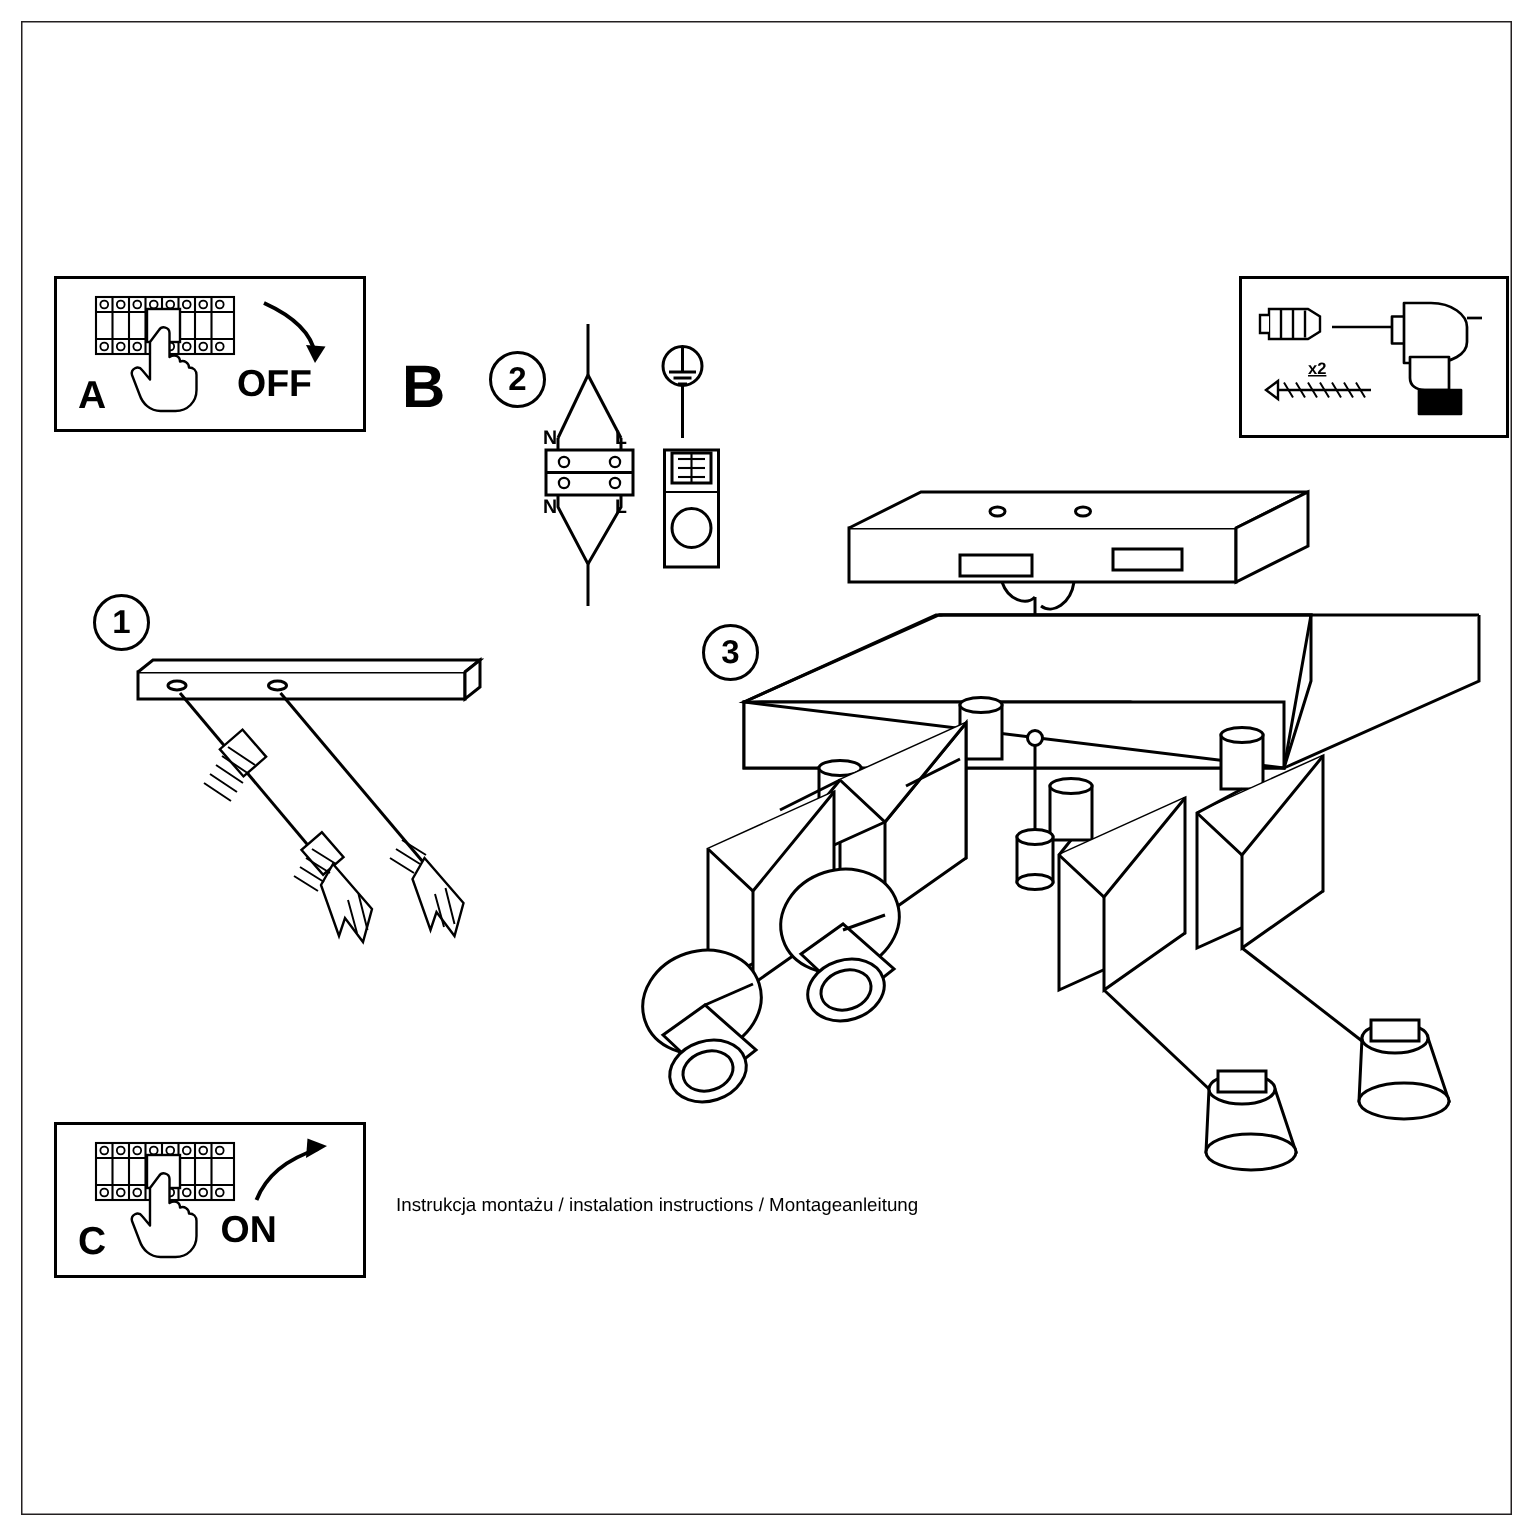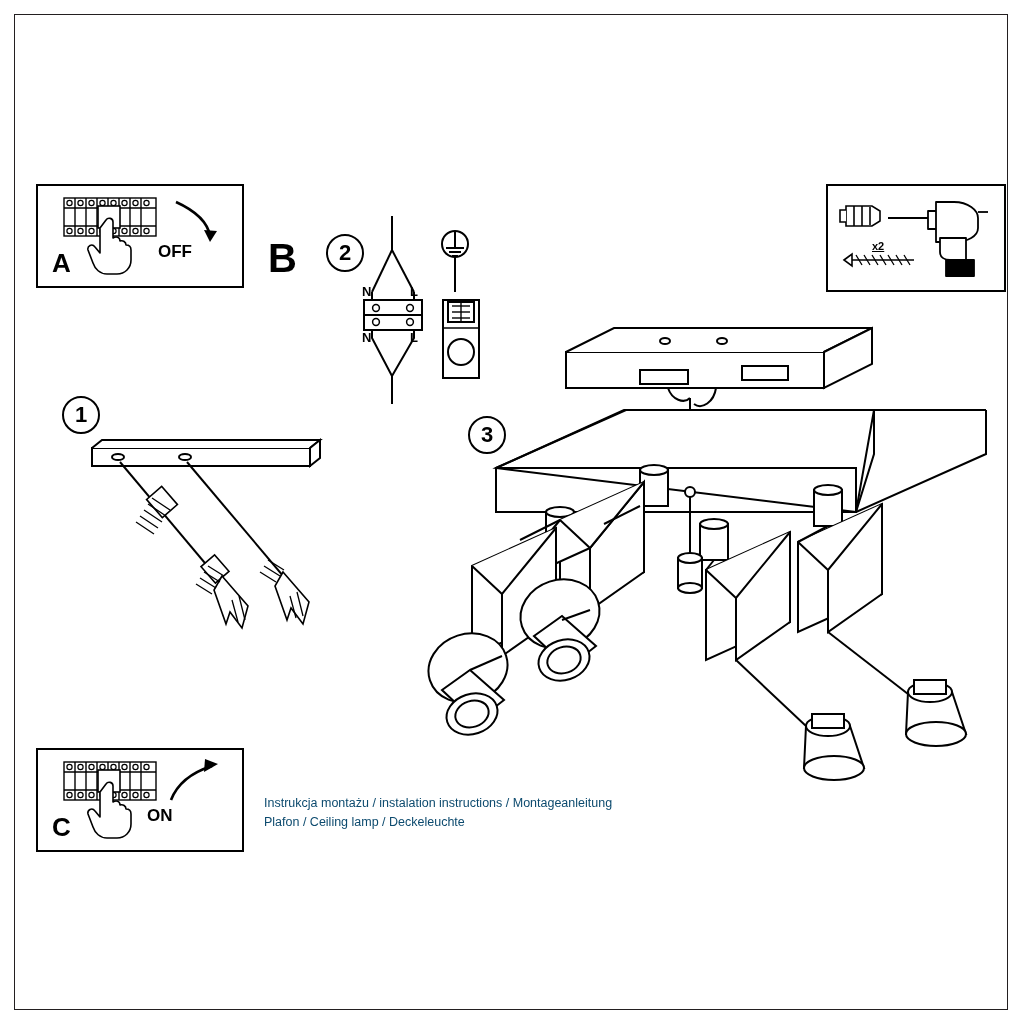--- a/index.html
+++ b/index.html
@@ -41,21 +41,21 @@
 
   .bigletter {
     position: absolute;
     font-size: 26px;
     font-weight: bold;
     font-family: "Liberation Sans", sans-serif;
     letter-spacing: 0;
   }
   .label-off, .label-on {
     position: absolute;
-    font-size: 17px;
+    font-size: 25px;
     font-weight: bold;
   }
   .letter-b {
     position: absolute;
     left: 268px;
     top: 236px;
     font-size: 40px;
     font-weight: bold;
   }
   .circnum {
@@ -77,21 +77,21 @@
     font-size: 11px;
     font-weight: bold;
     text-decoration: underline;
   }
   .caption {
     position: absolute;
     left: 264px;
     top: 794px;
     font-size: 12.5px;
     line-height: 19px;
-    color: #0c4a6e;
+    color: #000000;
   }
   .terminal-label {
     position: absolute;
     font-size: 13px;
     font-weight: bold;
   }
   svg { display: block; }
   .ov { position: absolute; left: 0; top: 0; }
 </style>
 </head>
@@ -406,16 +406,15 @@
   <div class="circnum" style="left:62px; top:396px;">1</div>
   <div class="circnum" style="left:468px; top:416px;">3</div>
 
   <div class="terminal-label" style="left:362px; top:284px;">N</div>
   <div class="terminal-label" style="left:410px; top:284px;">L</div>
   <div class="terminal-label" style="left:362px; top:330px;">N</div>
   <div class="terminal-label" style="left:410px; top:330px;">L</div>
 
   <div class="caption">
     <div>Instrukcja montażu / instalation instructions / Montageanleitung</div>
-    <div>Plafon / Ceiling lamp / Deckeleuchte</div>
   </div>
 
 </div>
 
 </body></html>

